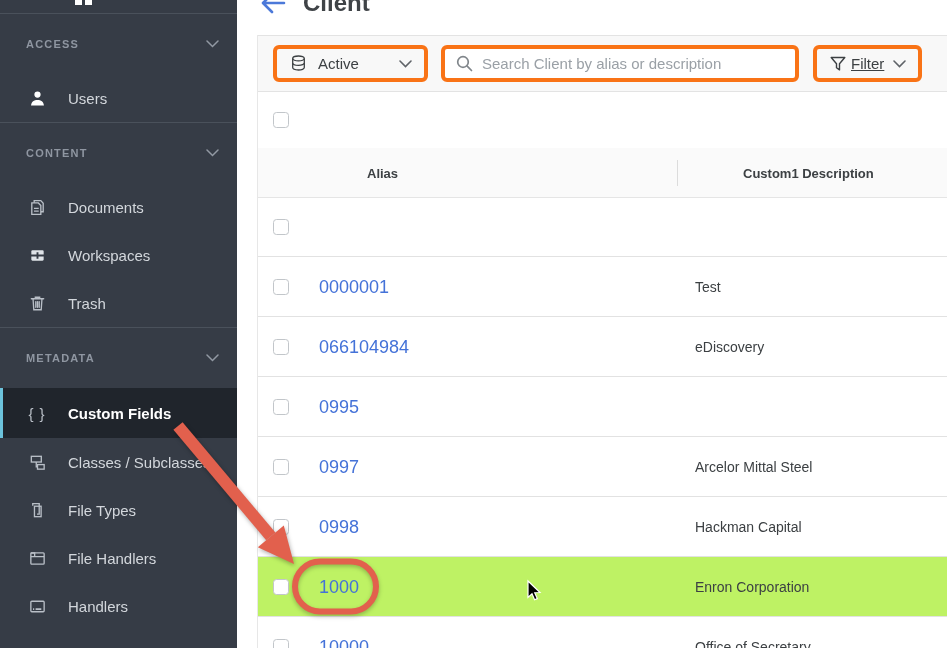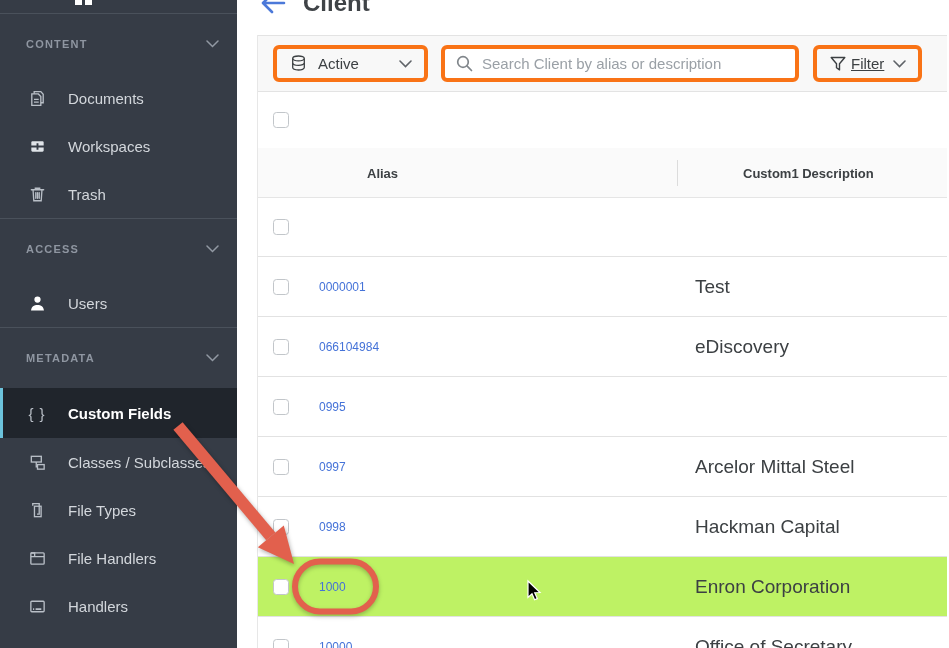--- a/index.html
+++ b/index.html
@@ -53,39 +53,57 @@
 
   .thead { height:50px; position:relative; background:#fafafa; border-bottom:1px solid #e5e5e5; }
   .th { position:absolute; top:50%; transform:translateY(-50%); font-size:13px; font-weight:600; color:#3c4043;margin-left:48px; }
   .th.c1 { left:61px; } .th.c2 { left:437px; }
   .th-sep { position:absolute; left:419px; top:12px; width:1px; height:26px; background:#dcdcdc; }
 
   .row { height:60px; position:relative; background:#fff; border-bottom:1px solid #e2e2e2; }
   .row.first { height:59px; }
   .row.hl { background:#bef264; }
   .alias { position:absolute; left:61px; top:50%; transform:translateY(-50%);
-           font-size:12px; color:#4472d8; text-decoration:none; cursor:pointer; }
-  .desc { position:absolute; left:437px; top:50%; transform:translateY(-50%); font-size:19px; color:#3c4043; }
+           font-size:18px; color:#4472d8; text-decoration:none; cursor:pointer; }
+  .desc { position:absolute; left:437px; top:50%; transform:translateY(-50%); font-size:14px; color:#3c4043; }
 
   
   .overlay { position:absolute; left:0; top:0; width:949px; height:648px; pointer-events:none; z-index:50; }
 </style>
 </head>
 <body>
 
 <div class="app">
 
   <nav class="sidebar">
     <div class="side-top">
       <span class="logo-part" style="left:75px"></span>
       <span class="logo-part" style="left:85px"></span>
     </div>
     <div style="display:flex;flex-direction:column;flex:none;">
         <div class="side-section">
           <div class="side-header">
+            <span class="side-label">ACCESS</span>
+            <span class="side-chev">
+              <svg width="13" height="8" viewBox="0 0 13 8" fill="none">
+                <path d="M1 1l5.5 5.5L12 1" stroke="#9299a3" stroke-width="1.5" stroke-linecap="round"></path>
+              </svg>
+            </span>
+          </div>
+          <div class="side-item">
+            <span class="side-icon">
+              <svg width="19" height="19" viewBox="0 0 20 20">
+                <path d="M10 2.6a3.3 3.3 0 110 6.6 3.3 3.3 0 010-6.6zM3.2 17.4c.4-4.2 3.1-5.9 6.8-5.9s6.4 1.7 6.8 5.9z" fill="#fff"></path>
+              </svg>
+            </span>
+            <span class="side-item-label">Users</span>
+          </div>
+        </div>
+        <div class="side-section">
+          <div class="side-header">
             <span class="side-label">CONTENT</span>
             <span class="side-chev">
               <svg width="13" height="8" viewBox="0 0 13 8" fill="none">
                 <path d="M1 1l5.5 5.5L12 1" stroke="#9299a3" stroke-width="1.5" stroke-linecap="round"></path>
               </svg>
             </span>
           </div>
           <div class="side-item">
             <span class="side-icon">
               <svg width="19" height="19" viewBox="0 0 20 20" fill="none" stroke="#b9bfc7" stroke-width="1.4">
@@ -105,38 +123,20 @@
             </span>
             <span class="side-item-label">Workspaces</span>
           </div>
           <div class="side-item">
             <span class="side-icon">
               <svg width="19" height="19" viewBox="0 0 20 20" fill="none" stroke="#b9bfc7" stroke-width="1.4" stroke-linecap="round">
                 <path d="M3.5 5h13M7.7 5V3.4h4.6V5M5.3 5l.8 11.6h7.8L14.7 5M8.2 8v6M10 8v6M11.8 8v6"></path>
               </svg>
             </span>
             <span class="side-item-label">Trash</span>
-          </div>
-        </div>
-        <div class="side-section">
-          <div class="side-header">
-            <span class="side-label">ACCESS</span>
-            <span class="side-chev">
-              <svg width="13" height="8" viewBox="0 0 13 8" fill="none">
-                <path d="M1 1l5.5 5.5L12 1" stroke="#9299a3" stroke-width="1.5" stroke-linecap="round"></path>
-              </svg>
-            </span>
-          </div>
-          <div class="side-item">
-            <span class="side-icon">
-              <svg width="19" height="19" viewBox="0 0 20 20">
-                <path d="M10 2.6a3.3 3.3 0 110 6.6 3.3 3.3 0 010-6.6zM3.2 17.4c.4-4.2 3.1-5.9 6.8-5.9s6.4 1.7 6.8 5.9z" fill="#fff"></path>
-              </svg>
-            </span>
-            <span class="side-item-label">Users</span>
           </div>
         </div>
         <div class="side-section">
           <div class="side-header">
             <span class="side-label">METADATA</span>
             <span class="side-chev">
               <svg width="13" height="8" viewBox="0 0 13 8" fill="none">
                 <path d="M1 1l5.5 5.5L12 1" stroke="#9299a3" stroke-width="1.5" stroke-linecap="round"></path>
               </svg>
             </span>

